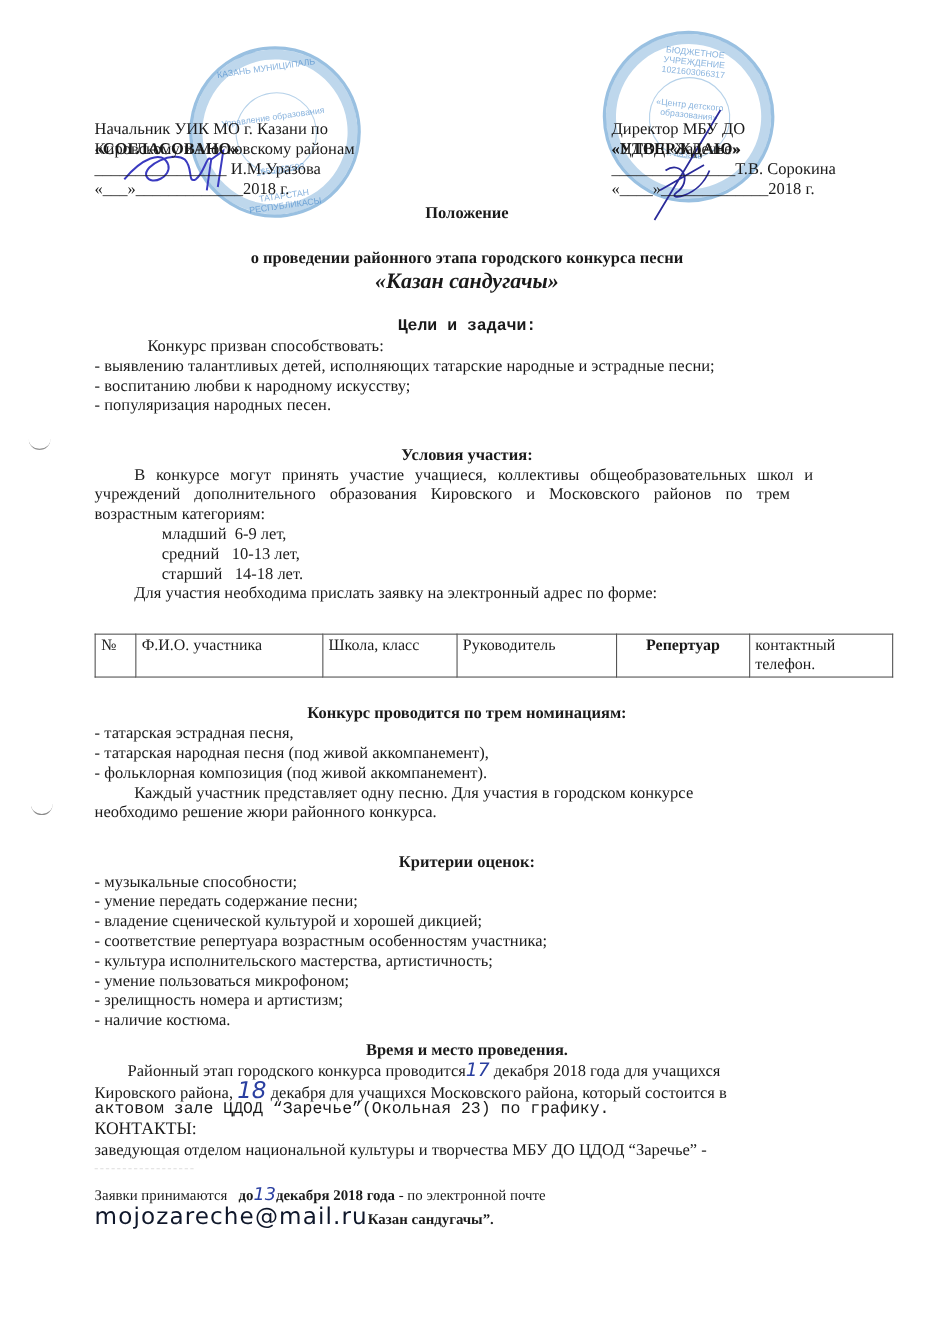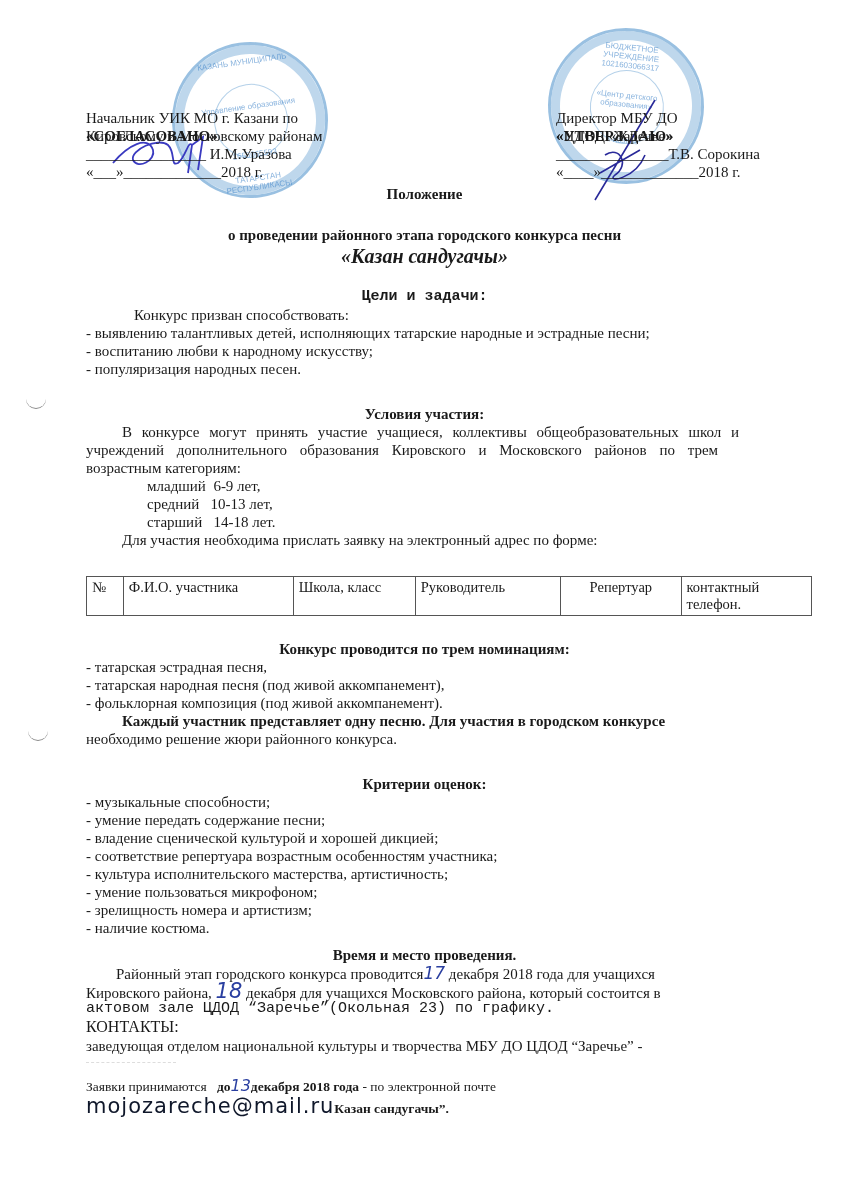--- a/index.html
+++ b/index.html
@@ -101,31 +101,31 @@
 <div class="line" style="left:147px; top:513px;"><span>старший</span>&nbsp;&nbsp;&nbsp;<span>14-18 лет.</span></div>
 <div class="line" style="left:122px; top:531px;">Для участия необходима прислать заявку на электронный адрес по форме:</div>
 
 <table class="form">
   <tbody>
       <tr>
     <td style="width:26px;">№</td>
     <td style="width:160px;">Ф.И.О. участника</td>
     <td style="width:112px;">Школа, класс</td>
     <td style="width:135px;">Руководитель</td>
-    <td style="width:110px; text-align:center;">Репертуар</td>
+    <td style="width:110px; text-align:center;font-weight:bold;">Репертуар</td>
     <td style="width:120px; white-space:normal;">контактный телефон.</td>
   </tr>
 </tbody>
   </table>
 
 <div class="line center bold" style="top:640px;">Конкурс проводится по трем номинациям:</div>
 <div class="line" style="left:86px; top:658px;">- татарская эстрадная песня,</div>
 <div class="line" style="left:86px; top:676px;">- татарская народная песня (под живой аккомпанемент),</div>
 <div class="line" style="left:86px; top:694px;">- фольклорная композиция (под живой аккомпанемент).</div>
-<div class="line" style="left:122px; top:712px;font-weight:bold;">Каждый участник представляет одну песню.  Для участия в городском конкурсе</div>
+<div class="line" style="left:122px; top:712px;">Каждый участник представляет одну песню.  Для участия в городском конкурсе</div>
 <div class="line" style="left:86px; top:730px;">необходимо  решение жюри районного конкурса.</div>
 
 <div class="line center bold" style="top:775px;">Критерии оценок:</div>
 <div class="line" style="left:86px; top:793px;">- музыкальные  способности;</div>
 <div class="line" style="left:86px; top:811px;">- умение передать содержание песни;</div>
 <div class="line" style="left:86px; top:829px;">- владение сценической культурой и хорошей дикцией;</div>
 <div class="line" style="left:86px; top:847px;">- соответствие репертуара возрастным особенностям участника;</div>
 <div class="line" style="left:86px; top:865px;">- культура исполнительского мастерства, артистичность;</div>
 <div class="line" style="left:86px; top:883px;">- умение пользоваться микрофоном;</div>
 <div class="line" style="left:86px; top:901px;">- зрелищность номера и артистизм;</div>

